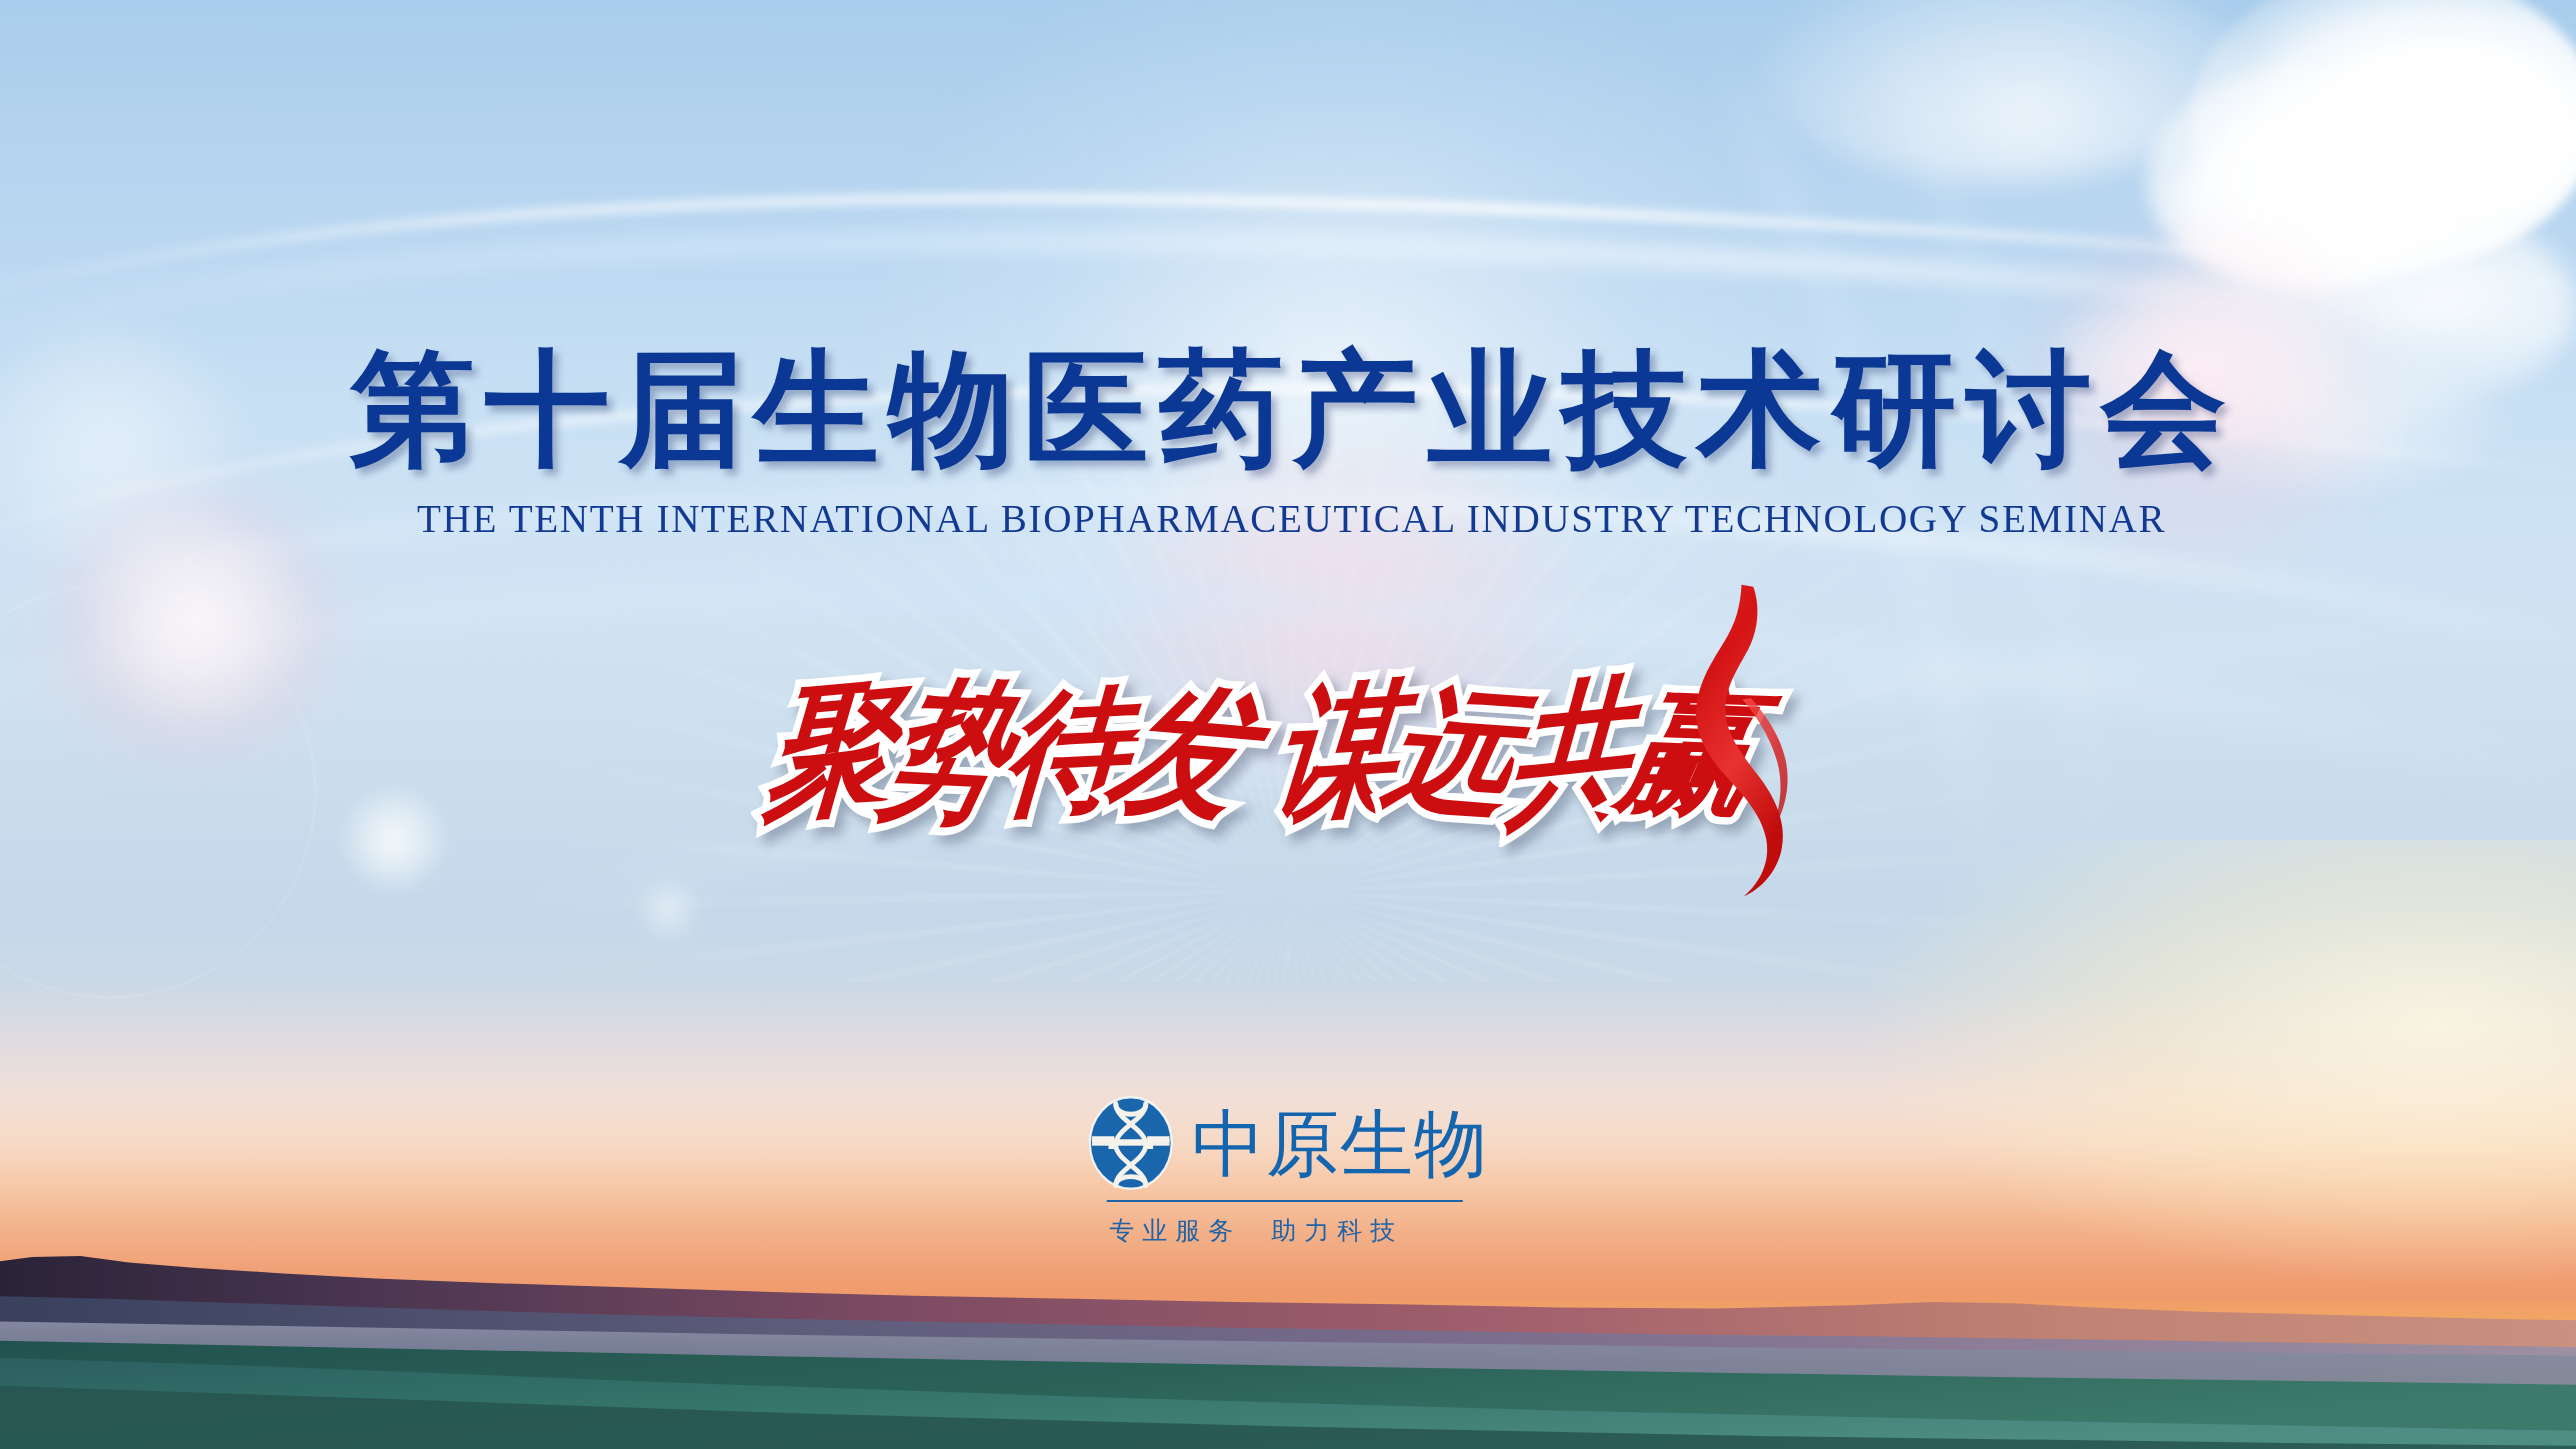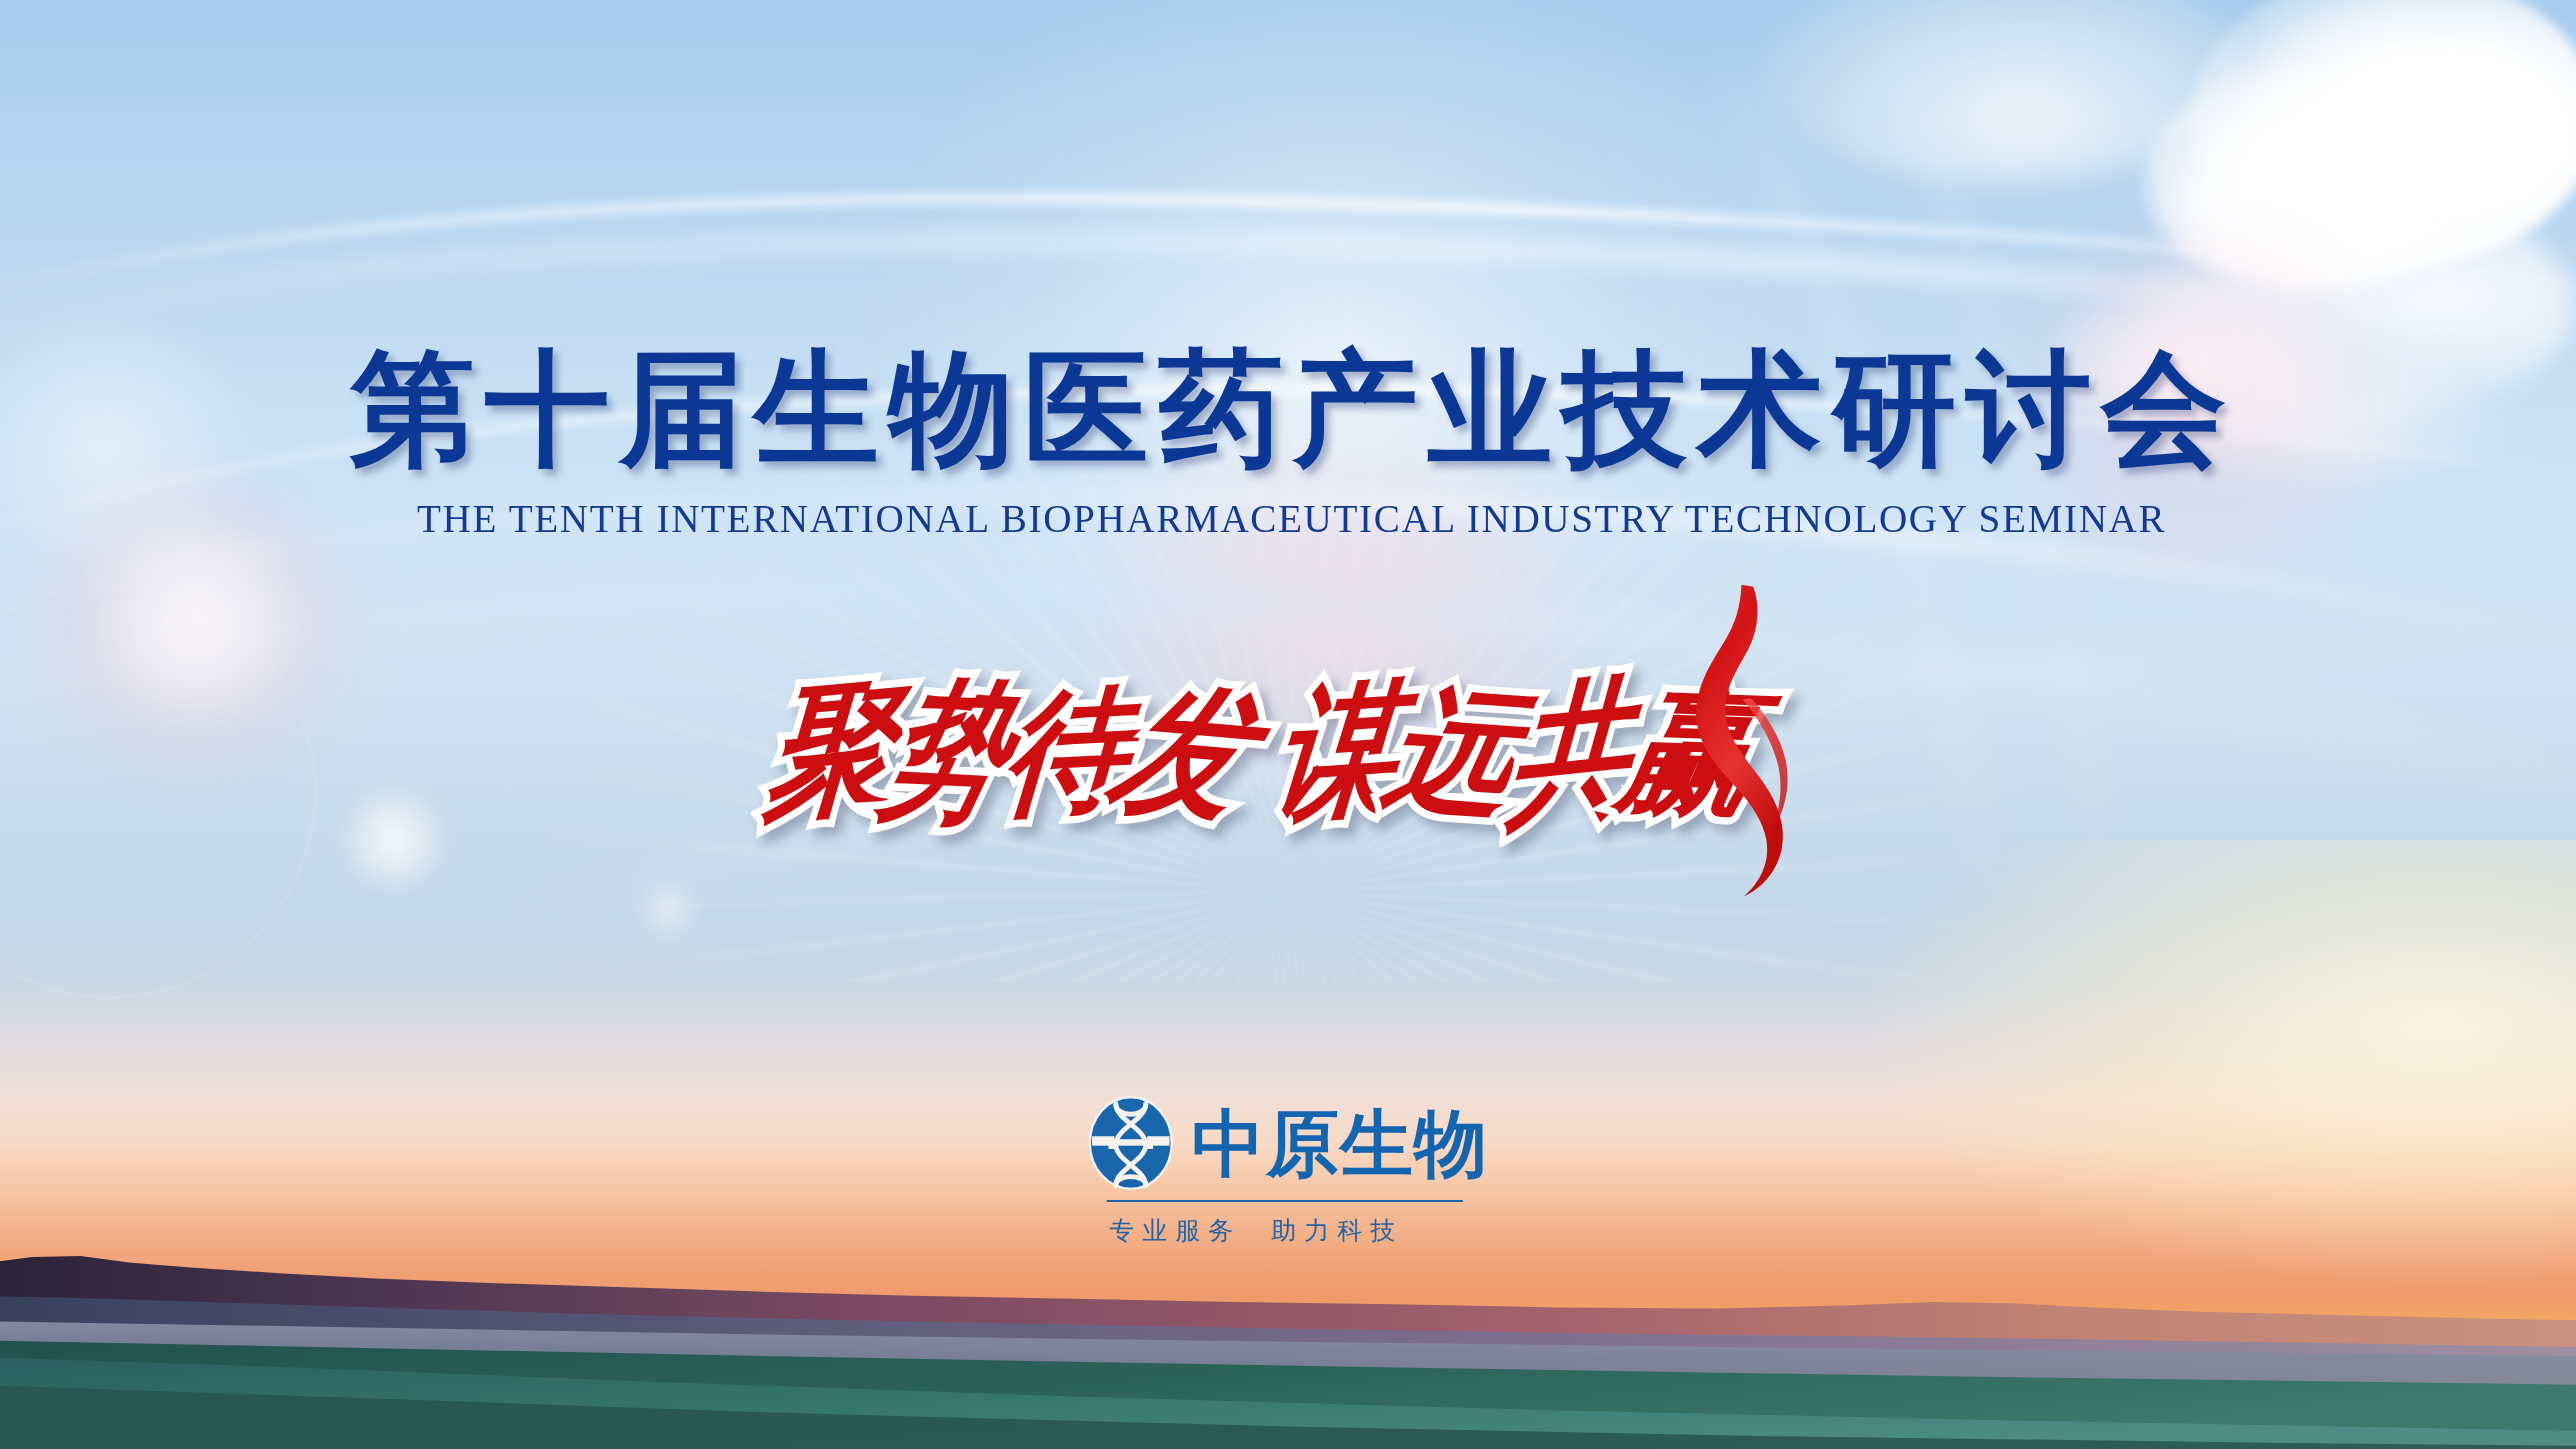--- a/index.html
+++ b/index.html
@@ -187,21 +187,21 @@
   
   .logo{
     position:absolute;left:50%;top:1095px;
     transform:translateX(-50%);
     display:flex;flex-direction:column;align-items:center;
   }
   .logo-row{display:flex;align-items:center;gap:18px;}
   .logo-mark{width:86px;height:96px;flex:0 0 auto;}
   .logo-name{
     font-family:"Liberation Sans","DejaVu Sans",sans-serif;
-    font-weight:700;
+    font-weight:400;
     font-size:73px;
     line-height:1;
     color:#1465b0;
     letter-spacing:1.1px;
     white-space:nowrap;
   }
   .logo-rule{
     width:356px;height:2.7px;background:#1f63a8;
     margin:8.6px 0 0 19.3px;align-self:flex-start;
   }

